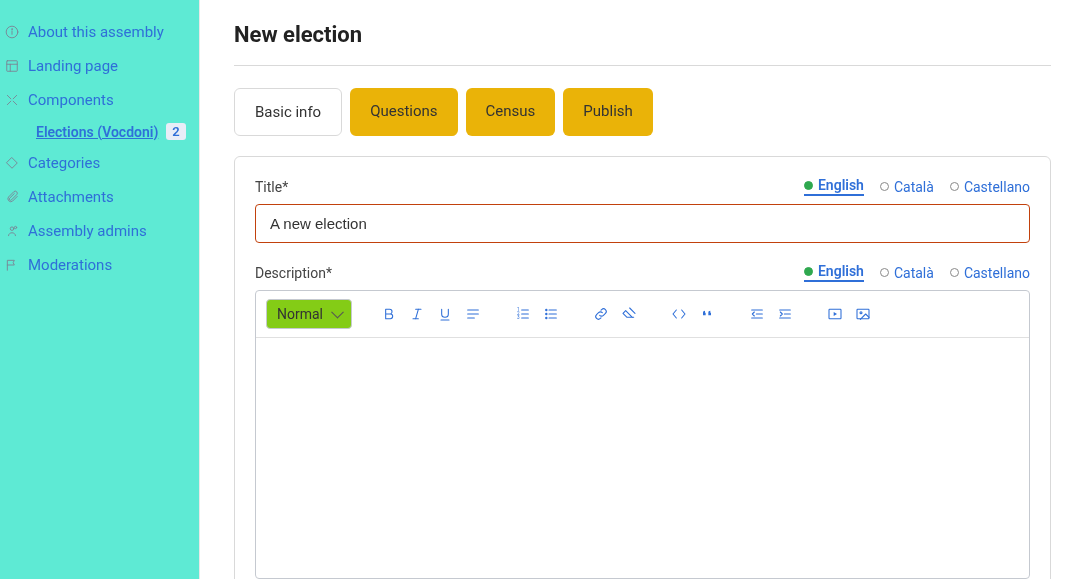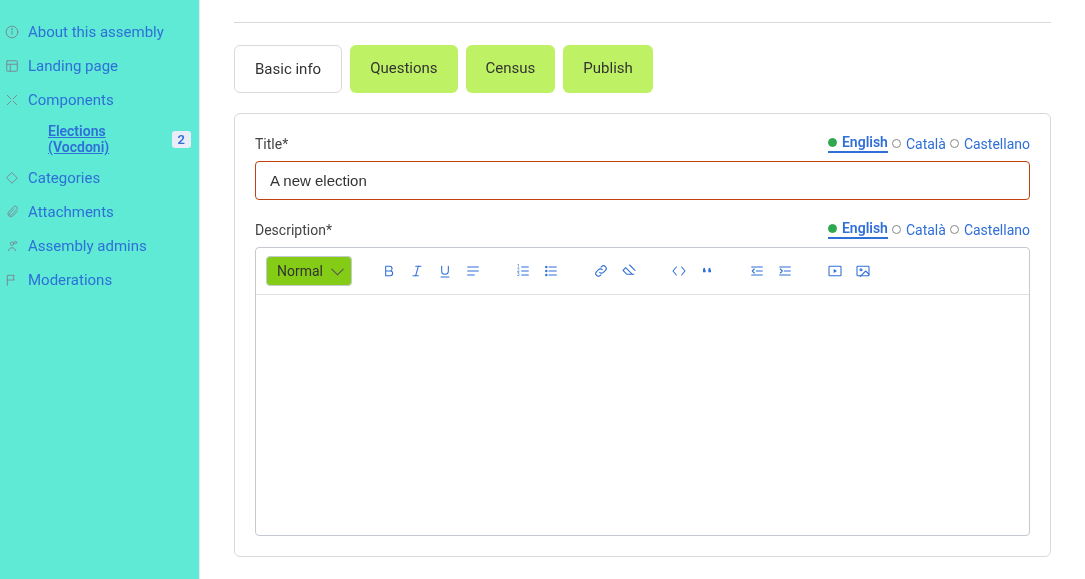--- a/index.html
+++ b/index.html
@@ -31,21 +31,21 @@
 .sidebar-item .icon {
   width: 16px;
   height: 16px;
   display: flex;
   align-items: center;
   justify-content: center;
   color: #7a8596;
   flex-shrink: 0;
 }
 .sidebar-sub {
-  padding: 6px 8px 6px 48px;
+  padding: 6px 8px 6px 36px;
   display: flex;
   align-items: center;
   gap: 8px;
 }
 .sidebar-sub a {
   color: #2f6fd8;
   text-decoration: underline;
   font-weight: 600;
   font-size: 14px;
 }
@@ -72,21 +72,21 @@
   border: none;
   border-top: 1px solid #d9d9d9;
   margin-bottom: 22px;
 }
 .tabs {
   display: flex;
   gap: 8px;
   margin-bottom: 20px;
 }
 .tab {
-  background: #bef264;
+  background: #eab308;
   color: #333;
   padding: 14px 20px;
   border-radius: 6px;
   cursor: pointer;
   font-size: 15px;
 }
 .tab.active {
   background: #fff;
   border: 1px solid #d9d9d9;
 }
@@ -103,21 +103,21 @@
   justify-content: space-between;
   align-items: center;
   margin-bottom: 8px;
 }
 .field-label {
   font-size: 14px;
   color: #444;
 }
 .langs {
   display: flex;
-  gap: 4px;
+  gap: 16px;
   font-size: 14px;
 }
 .lang {
   display: flex;
   align-items: center;
   gap: 5px;
   color: #2f6fd8;
   cursor: pointer;
 }
 .lang .dot {
@@ -266,20 +266,21 @@
     <span class="icon">
         <svg width="14" height="14" viewBox="0 0 24 24">
           <path d="M4 21V4h12l-2 4 2 4H4"></path>
         </svg>
       </span>
     <span>Moderations</span>
   </div>
 </div>
 
 <div class="main">
+  <h1 class="page-title">New election</h1>
   <hr class="divider">
 
   <div class="tabs">
     <div class="tab active"><span>Basic info</span></div>
     <div class="tab"><span>Questions</span></div>
     <div class="tab"><span>Census</span></div>
     <div class="tab"><span>Publish</span></div>
   </div>
 
   <div class="form-panel">

